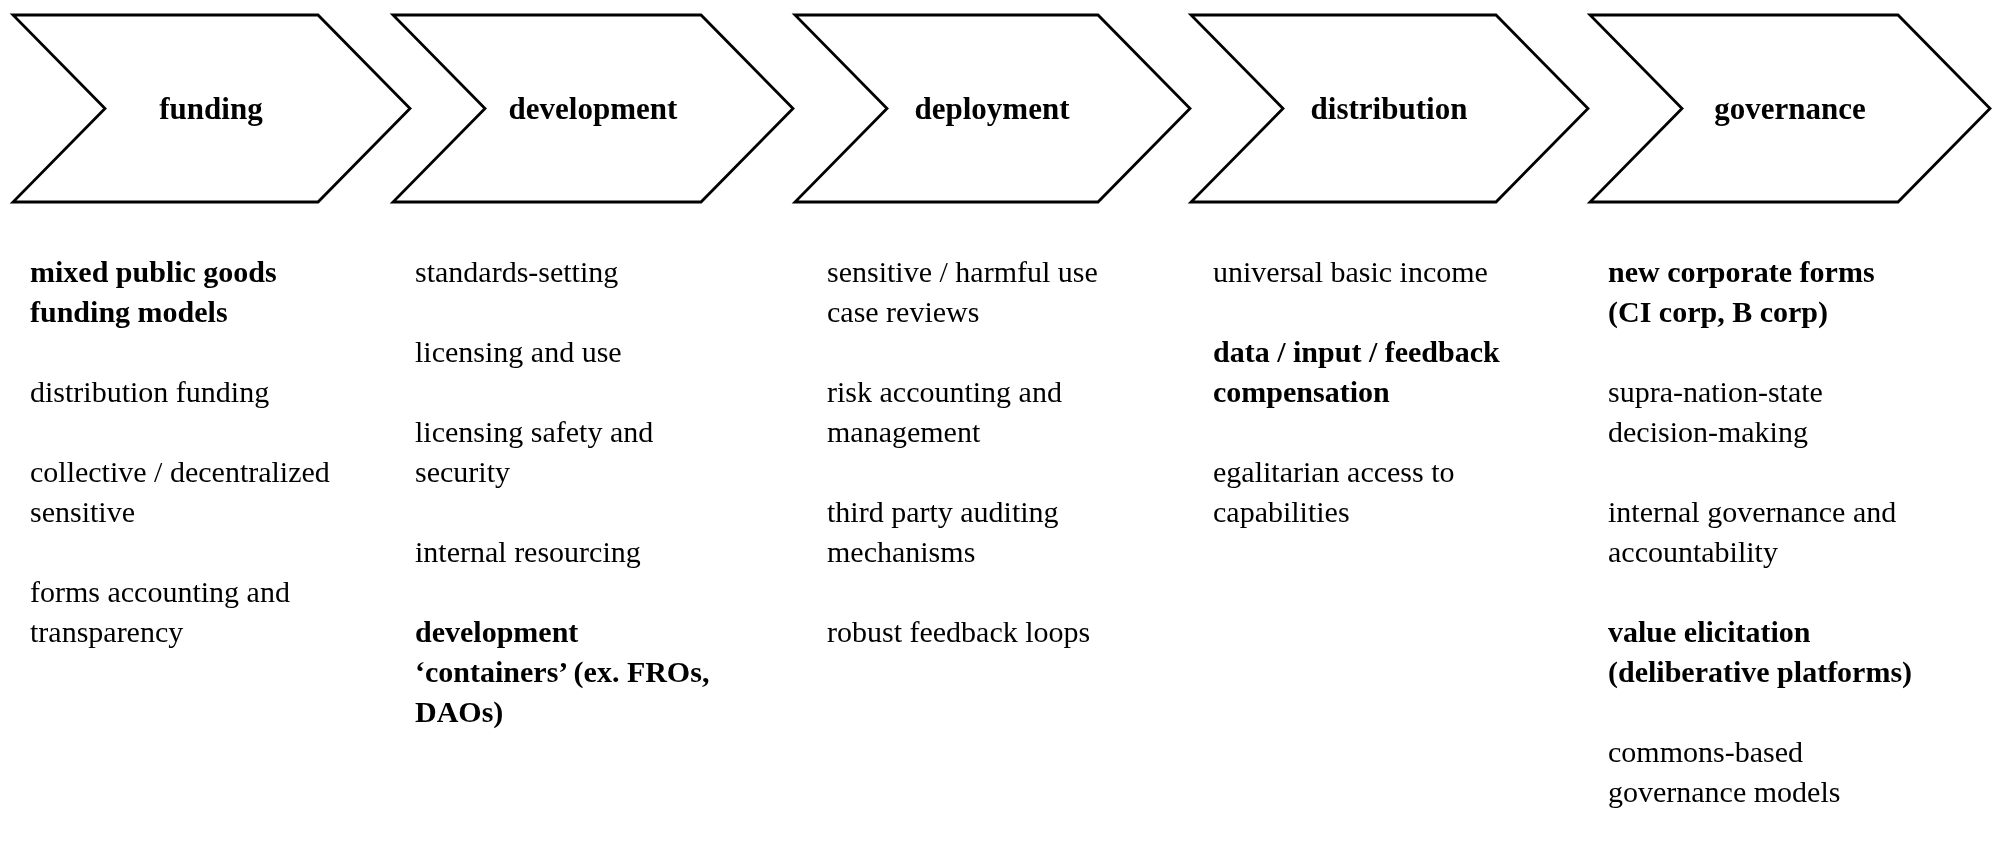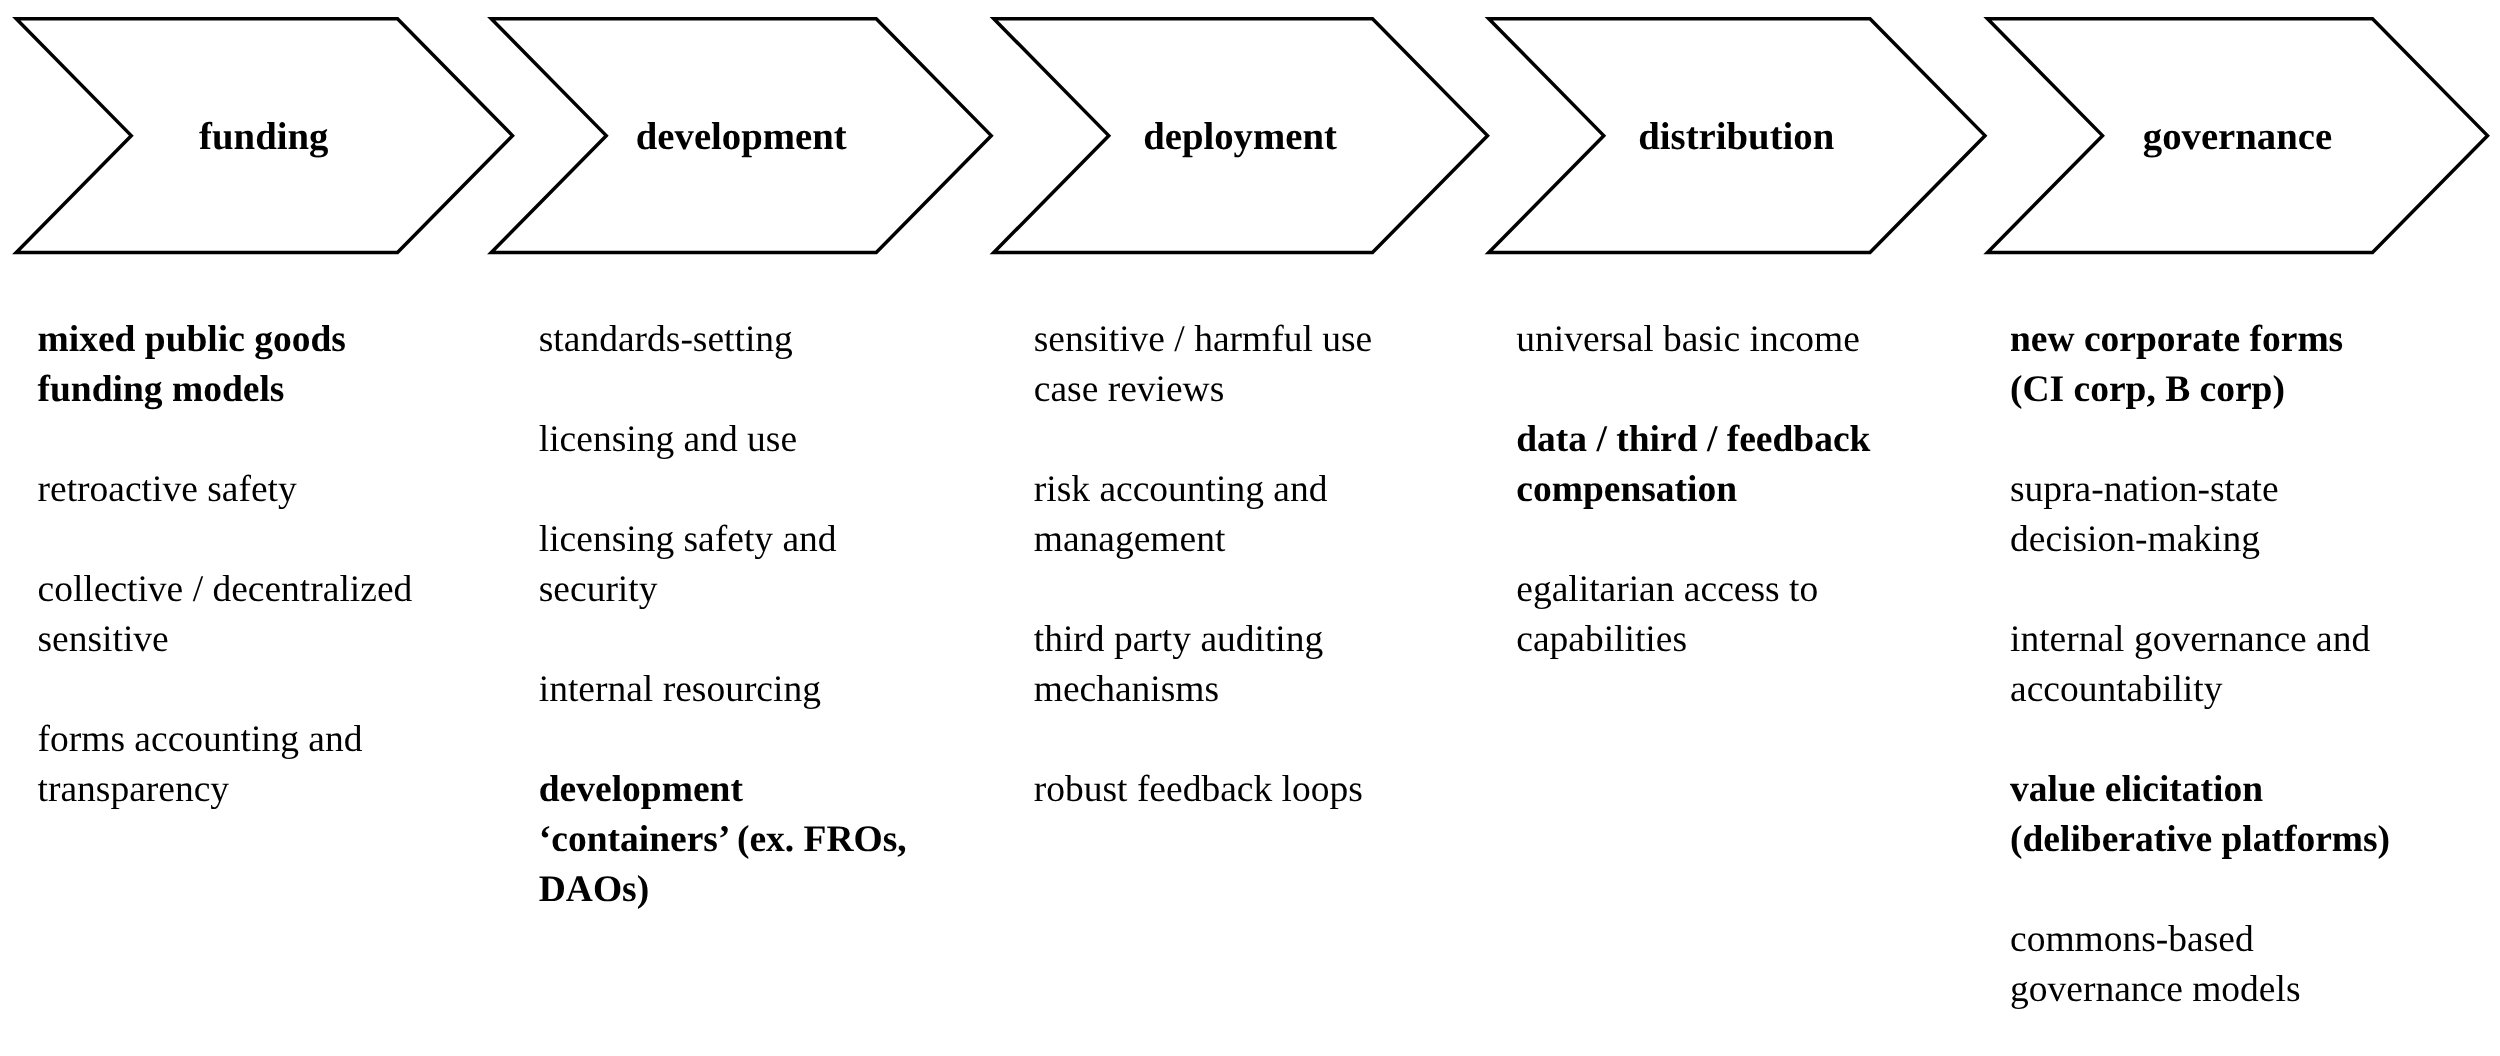--- a/index.html
+++ b/index.html
@@ -43,21 +43,21 @@
     font-size: 30px;
     line-height: 40px;
     white-space: pre;
     font-weight: 400;
     font-family: Liberation Serif, serif;
   }
   .column p.item.bold {
     font-weight: 700;
   }
   .col-funding      { left: 30px;  }
-  .col-development  { left: 415px; margin-left: 16px; }
+  .col-development  { left: 415px; }
   .col-deployment   { left: 817px; margin-left: 10px; }
   .col-distribution { left: 1213px;}
   .col-governance   { left: 1608px;}
 </style>
 </head>
 <body>
 
 <svg class="chevrons" width="2000" height="220" viewBox="0 0 2000 220">
   <g>
     <polygon points="13,15 318,15 410,108.5 318,202 13,202 105,108.5"></polygon>
@@ -77,21 +77,21 @@
   </g>
   <g>
     <polygon points="1590,15 1898,15 1990,108.5 1898,202 1590,202 1682,108.5"></polygon>
     <text x="1790" y="119">governance</text>
   </g>
 </svg>
 
 <div class="column col-funding">
   <p class="item bold">mixed public goods
 funding models</p>
-  <p class="item">retroactive safety</p>
+  <p class="item">distribution funding</p>
   <p class="item">collective / decentralized
 sensitive</p>
   <p class="item">forms accounting and
 transparency</p>
 </div>
 
 <div class="column col-development">
   <p class="item">standards-setting</p>
   <p class="item">licensing and use</p>
   <p class="item">licensing safety and
@@ -107,21 +107,21 @@
 case reviews</p>
   <p class="item">risk accounting and
 management</p>
   <p class="item">third party auditing
 mechanisms</p>
   <p class="item">robust feedback loops</p>
 </div>
 
 <div class="column col-distribution">
   <p class="item">universal basic income</p>
-  <p class="item bold">data / third / feedback
+  <p class="item bold">data / input / feedback
 compensation</p>
   <p class="item">egalitarian access to
 capabilities</p>
 </div>
 
 <div class="column col-governance">
   <p class="item bold">new corporate forms
 (CI corp, B corp)</p>
   <p class="item">supra-nation-state
 decision-making</p>

